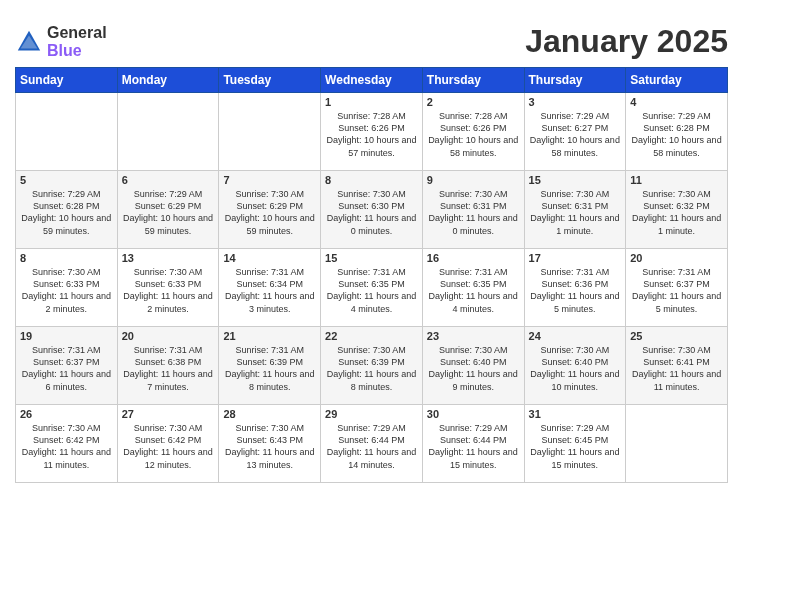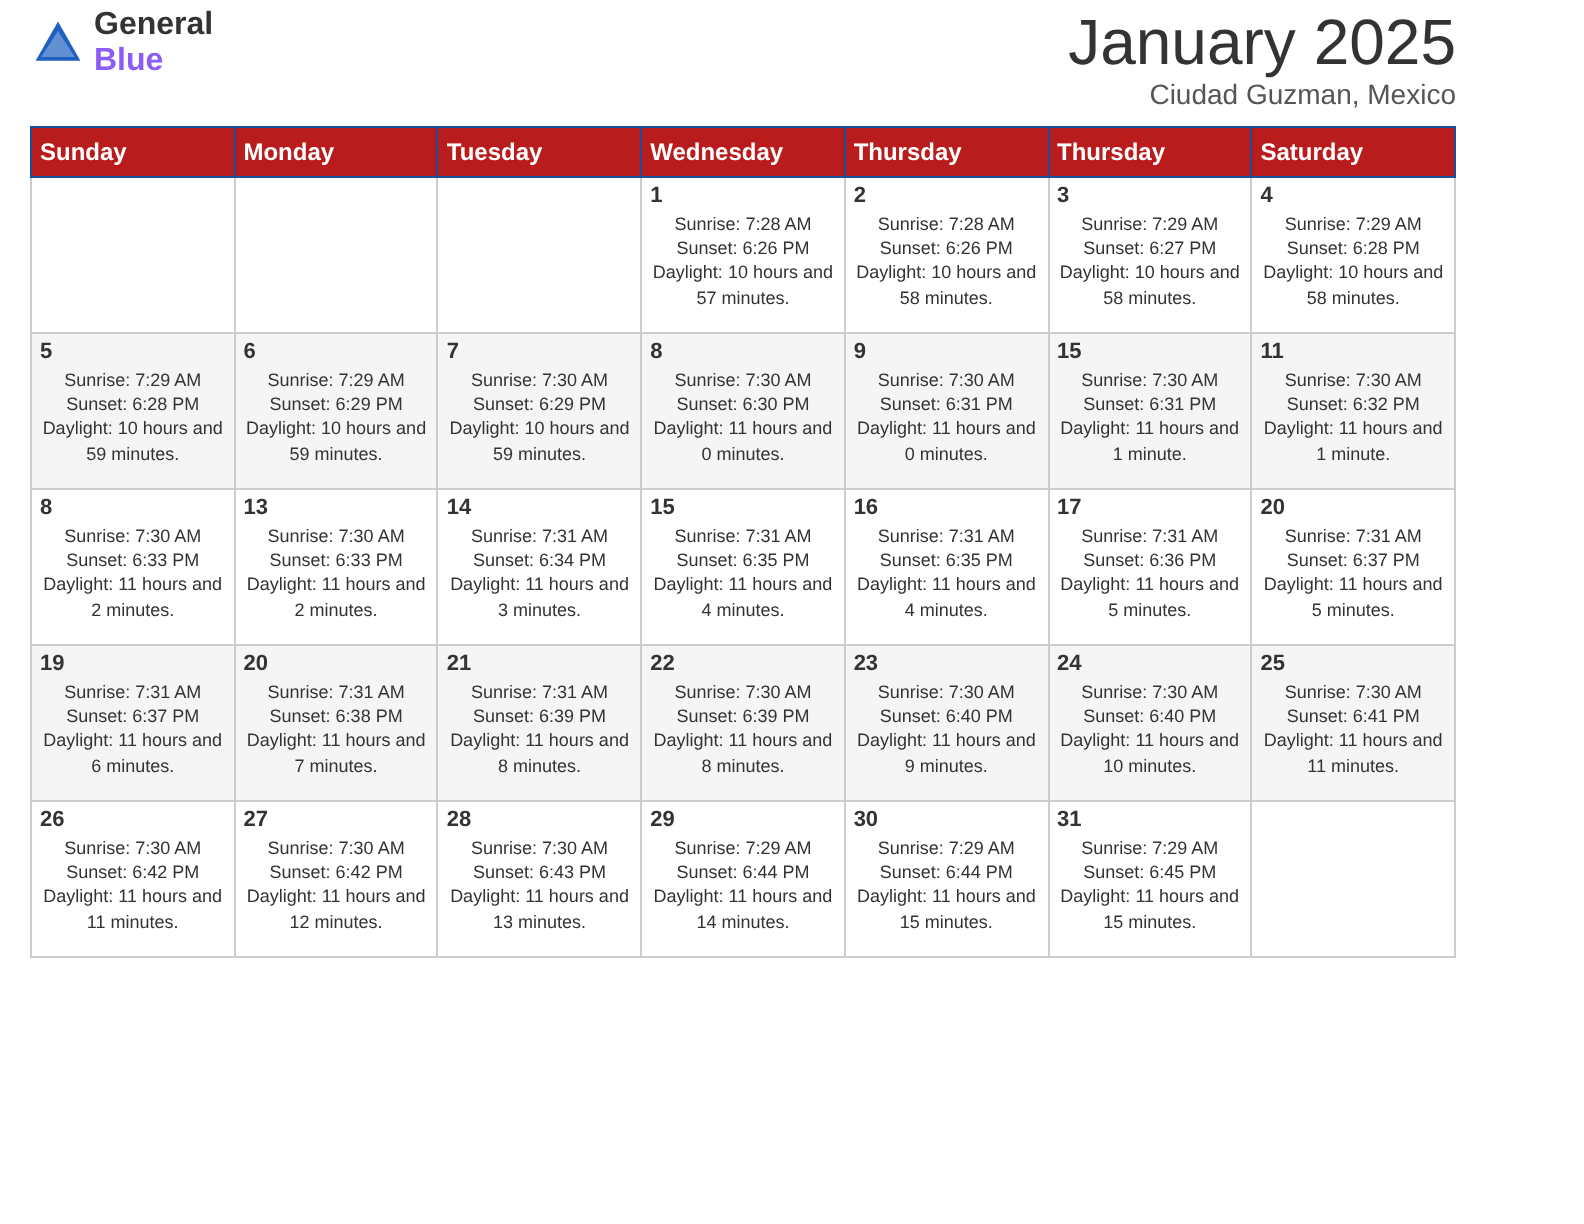--- a/index.html
+++ b/index.html
@@ -7,21 +7,21 @@
       font-family: Arial, sans-serif;
       background: #fff;
       width: 792px;
       height: 612px;
       overflow: hidden;
     }
     .page {
       width: 743px;
       height: 612px;
       background: #fff;
-      padding: 4px 15px;
+      padding: 24px 15px;
     }
     .header {
       display: flex;
       justify-content: space-between;
       align-items: flex-start;
       margin-bottom: 8px;
     }
     .logo {
       display: flex;
       align-items: center;
@@ -44,21 +44,21 @@
     }
     .logo-icon {
       width: 28px;
       height: 28px;
     }
     .title-area {
       text-align: right;
     }
     .month-title {
       font-size: 32px;
-      font-weight: normal;
+      font-weight: bold;
       color: #333;
       line-height: 1.1;
     }
     .subtitle {
       font-size: 14px;
       color: #555;
     }
     .calendar {
       width: 100%;
       border-collapse: collapse;
@@ -85,21 +85,21 @@
       background: #fff;
     }
     .calendar tr:nth-child(even) td {
       background-color: #f5f5f5;
     }
     .calendar tr:nth-child(odd) td {
       background-color: #fff;
     }
     
     .calendar thead tr th {
-      background-color: #b91c1c;
+      background-color: #1d4ed8;
       margin-top: 28px;
     }
     .day-num {
       font-size: 11px;
       font-weight: bold;
       display: block;
       margin-bottom: 2px;
     }
     .day-info {
       font-size: 9px;
@@ -121,21 +121,20 @@
         <polygon points="15,3 27,24 3,24" fill="#2060c0"></polygon>
         <polygon points="15,8 24,22 6,22" fill="#fff" opacity="0.3"></polygon>
       </svg>
       <div class="logo-text">
         <span class="logo-general">General</span>
         <span class="logo-blue">Blue</span>
       </div>
     </div>
     <div class="title-area">
       <div class="month-title">January 2025</div>
-      <div class="subtitle">Ciudad Guzman, Mexico</div>
     </div>
   </div>
 
   <table class="calendar">
     <thead>
       <tr>
         <th>Sunday</th>
         <th>Monday</th>
         <th>Tuesday</th>
         <th>Wednesday</th>

